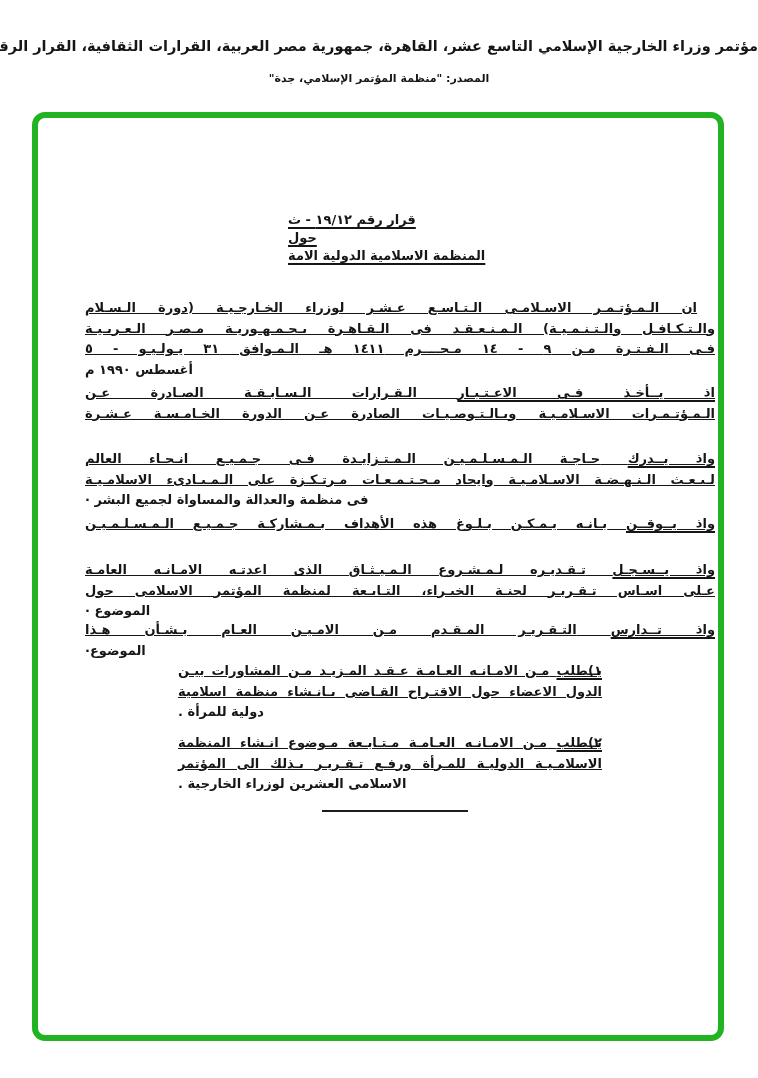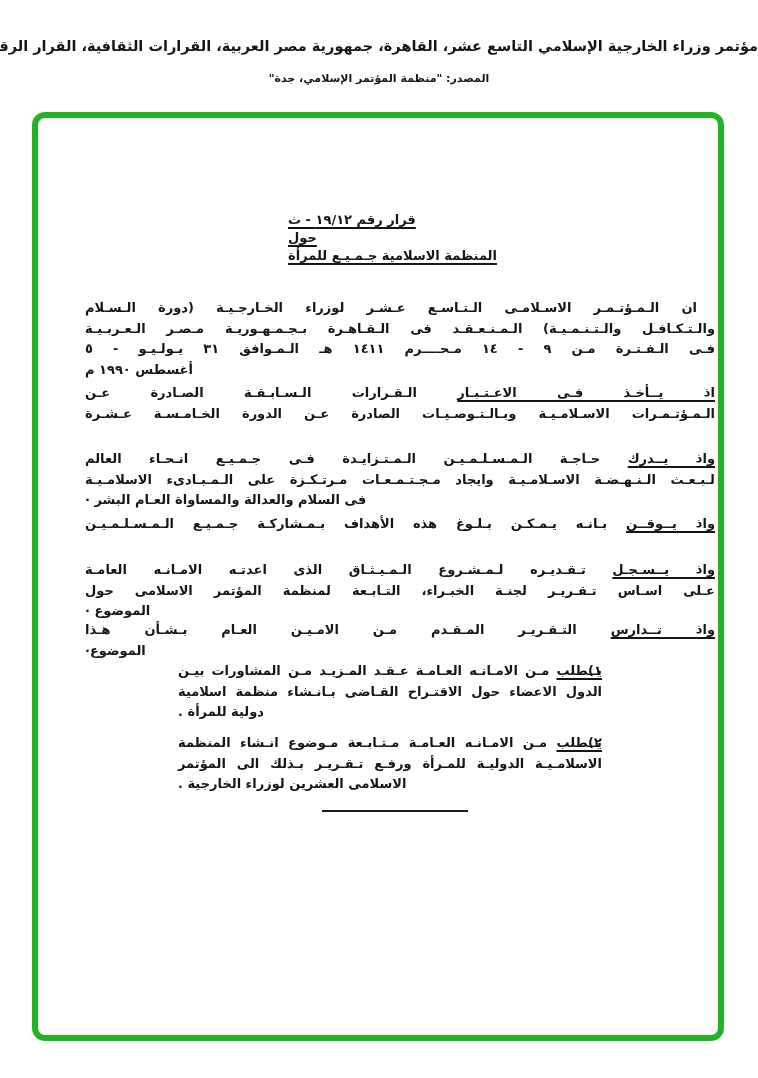--- a/index.html
+++ b/index.html
@@ -14,58 +14,58 @@
   .title{position:absolute;left:288px;top:212px;}
   .title .t{display:block;width:max-content;direction:rtl;font-size:13px;font-weight:bold;
             line-height:16px;margin-bottom:2px;text-decoration:underline;
             text-underline-offset:3px;text-decoration-thickness:1.5px;}
   .par{position:absolute;left:85px;width:630px;direction:rtl;font-size:13px;
        font-weight:bold;line-height:20.5px;}
   .item{position:absolute;left:140px;width:462px;direction:rtl;font-size:13px;
         font-weight:bold;line-height:20.5px;}
   .item .num{position:absolute;right:0;top:0;width:20px;}
   .item .txt{width:424px;}
-  .ln{text-align:justify;text-align-last:justify;text-justify:inter-word;}
+  .ln{text-align:justify;text-align-last:justify;text-justify:inter-word;text-decoration:underline;}
   .tail{text-align:left;text-align-last:left;}
   .ind{padding-right:18px;}
   .lead{text-decoration:underline;text-underline-offset:3px;text-decoration-thickness:1.5px;}
   .divider{position:absolute;left:322px;top:810px;width:146px;height:2px;background:#1c1c1c;}
 </style>
 </head>
 <body>
 
 <div class="page">
 
   <div class="hdr1">مؤتمر وزراء الخارجية الإسلامي التاسع عشر، القاهرة، جمهورية مصر العربية، القرارات الثقافية، القرار الرقم ١٩/١٢-ث</div>
   <div class="hdr2">المصدر: "منظمة المؤتمر الإسلامي، جدة"</div>
 
   <div class="frame"></div>
 
   <div class="title">
     <span class="t">قرار رقم ١٩/١٢ - ث</span>
     <span class="t">حول</span>
-    <span class="t">المنظمة الاسلامية جـمـيـع للمرأة</span>
+    <span class="t">المنظمة الاسلامية الدولية الامة</span>
   </div>
 
   <div class="par" style="top:298px">
     <div class="ln ind"><span>ان الـمـؤتـمـر الاسـلامـى الـتـاسـع عـشـر لوزراء الخـارجـيـة (دورة الـسـلام</span></div>
     <div class="ln"><span>والـتـكـافـل والـتـنـمـيـة) الـمـنـعـقـد فى الـقـاهـرة بـجـمـهـوريـة مـصـر الـعـربـيـة</span></div>
     <div class="ln"><span>فـى الـفـتـرة مـن ٩ - ١٤ مـحــــرم ١٤١١ هـ الـمـوافق ٣١ يـولـيـو - ٥</span></div>
     <div class="tail">أغسطس ١٩٩٠ م</div>
   </div>
 
   <div class="par" style="top:383px">
     <div class="ln"><span class="lead">اذ يــأخـذ فـى الاعـتـبـار</span> <span>الـقـرارات الـسـابـقـة الصـادرة عـن</span></div>
     <div class="ln"><span>الـمـؤتـمـرات الاسـلامـيـة وبـالـتـوصـيـات الصادرة عـن الدورة الخـامـسـة عـشـرة</span></div>
   </div>
 
   <div class="par" style="top:449px">
     <div class="ln"><span class="lead">واذ يــدرك</span> <span>حـاجـة الـمـسـلـمـيـن الـمـتـزايـدة فـى جـمـيـع انـحـاء العالم</span></div>
     <div class="ln"><span>لـبـعـث الـنـهـضـة الاسـلامـيـة وايجاد مـجـتـمـعـات مـرتـكـزة على الـمـبـادىء الاسلامـيـة</span></div>
-    <div class="tail">فى السلام والعدالة والمساواة العـام البشر ·</div>
+    <div class="tail">فى منظمة والعدالة والمساواة لجميع البشر ·</div>
   </div>
 
   <div class="par" style="top:514px">
     <div class="ln"><span class="lead">واذ يــوقــن</span> <span>بـانـه يـمـكـن بـلـوغ هذه الأهداف بـمـشاركـة جـمـيـع الـمـسـلـمـيـن</span></div>
   </div>
 
   <div class="par" style="top:620px">
     <div class="ln"><span class="lead">واذ تــدارس</span> <span>التـقـريـر المـقـدم مـن الامـيـن العـام بـشـأن هـذا</span></div>
     <div class="tail">الموضوع·</div>
   </div>

